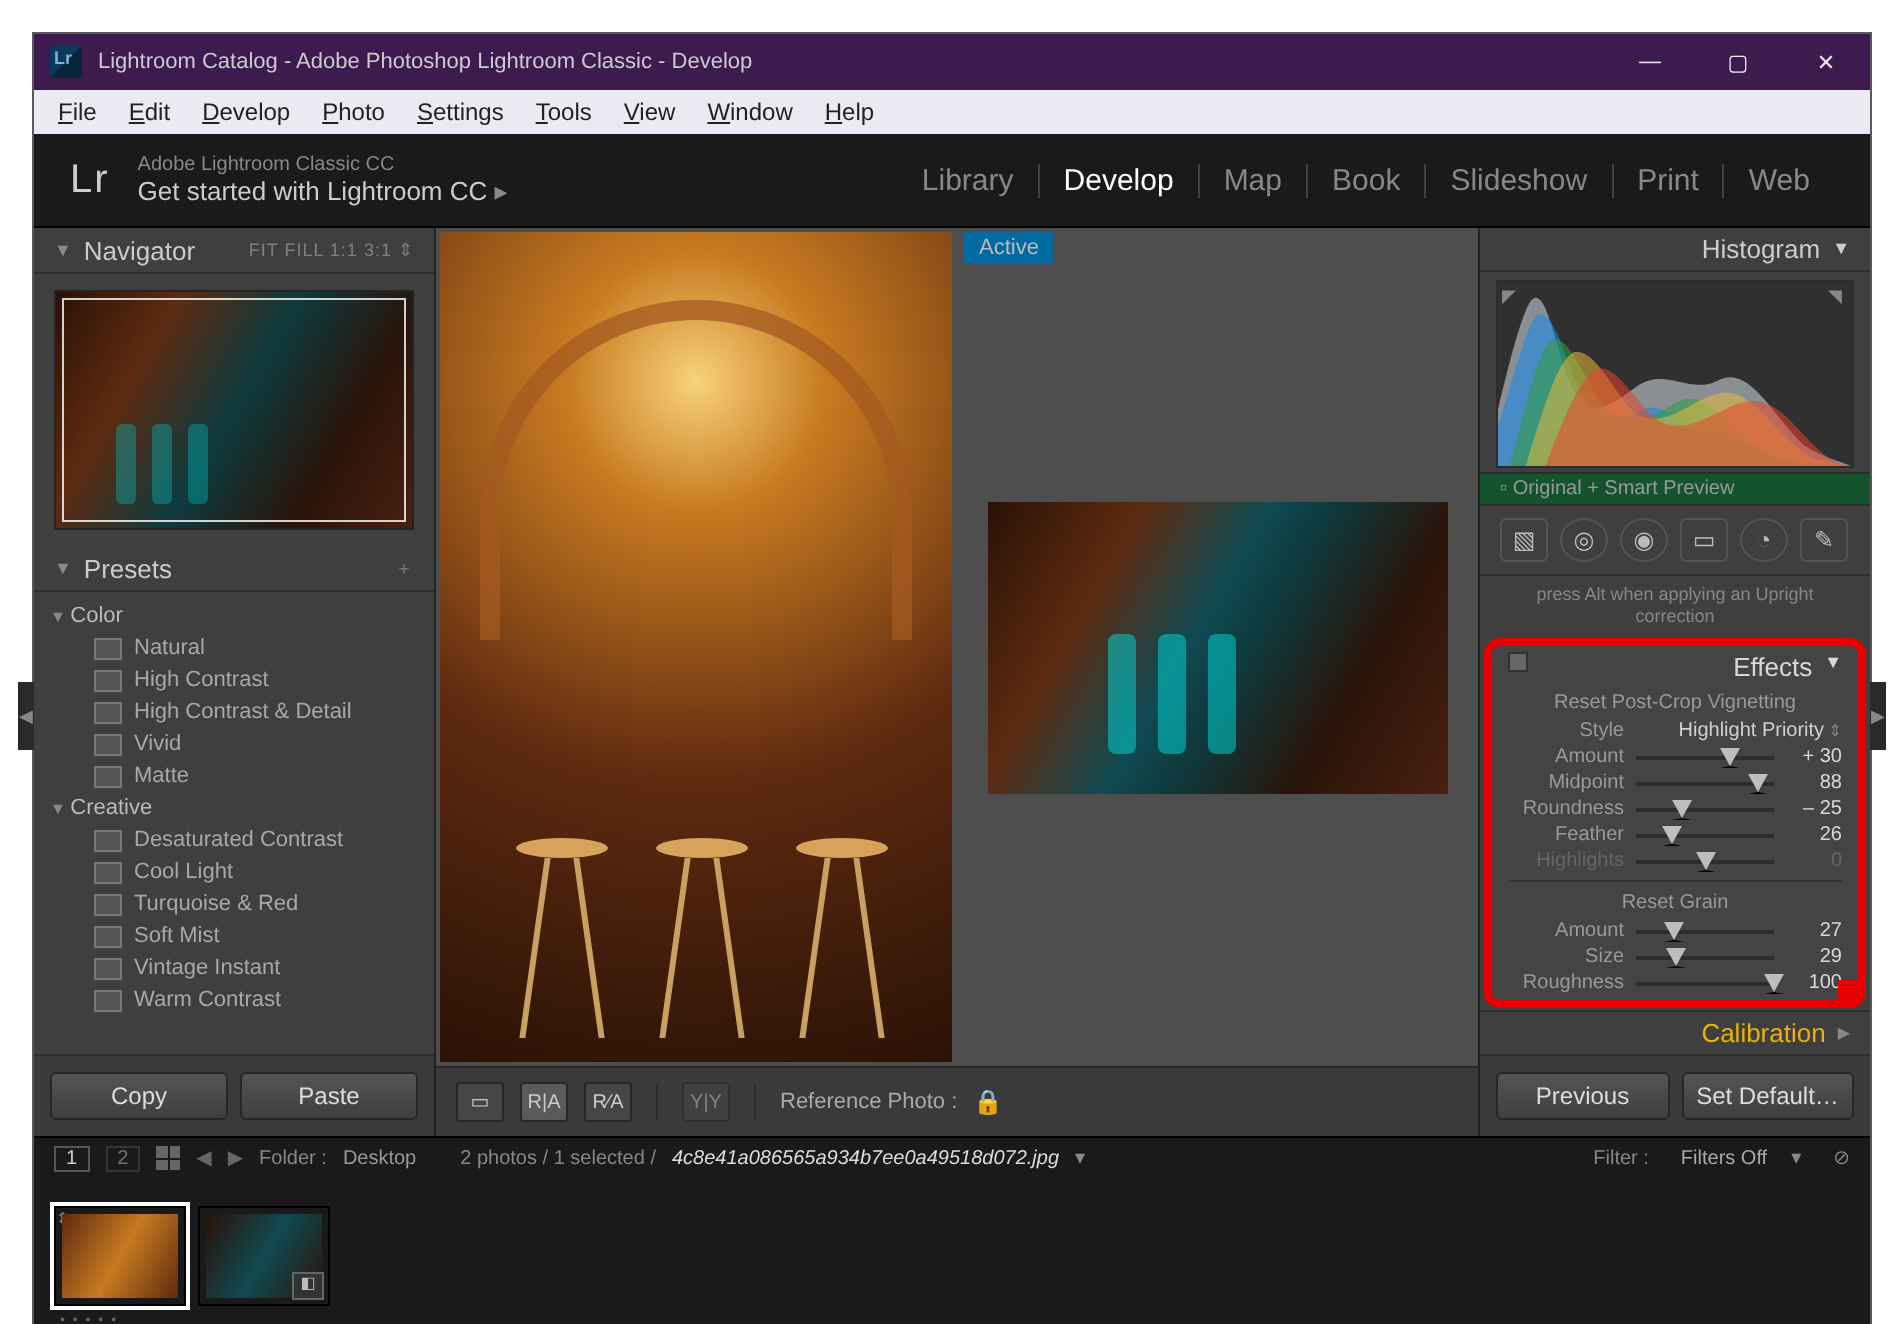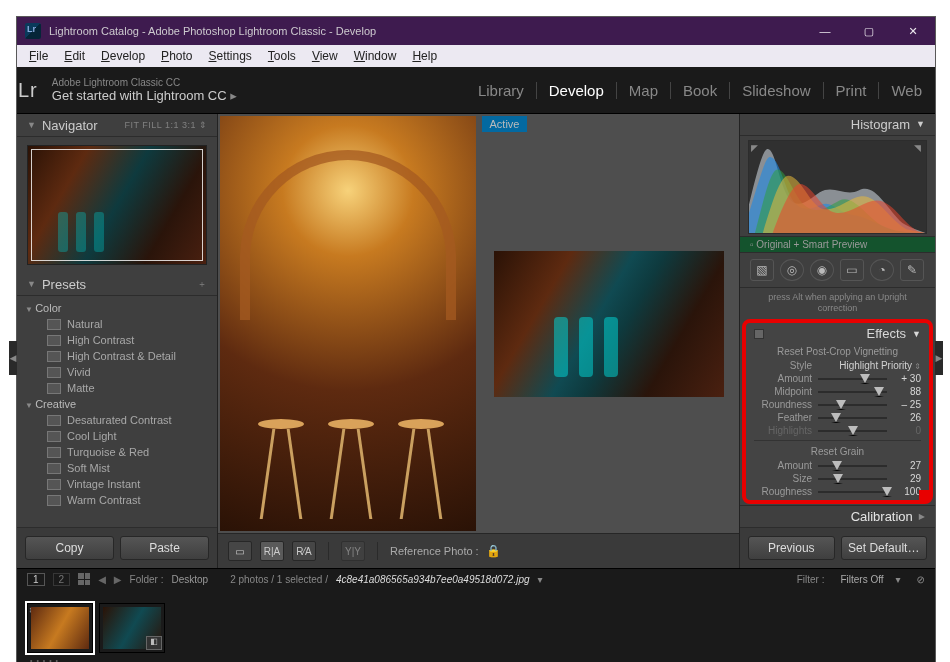--- a/index.html
+++ b/index.html
@@ -8,21 +8,21 @@
 .titlebar{height:28px;background:#3e1b4f;display:flex;align-items:center;color:#ddd;font-size:11px}
 .titlebar .logo{width:16px;height:16px;margin:0 8px;background:linear-gradient(135deg,#0a3a5b 50%,#062538 50%);border-radius:2px;position:relative}
 .titlebar .logo::after{content:"Lr";position:absolute;font-size:9px;color:#8ad;top:1px;left:2px;font-weight:bold}
 .titlebar .caption{flex:1;opacity:.9}
 .titlebar .sys{display:flex;height:100%}
 .titlebar .sys div{width:44px;display:flex;align-items:center;justify-content:center;color:#fff;font-size:11px;opacity:.9}
 .menubar{height:22px;background:#ece9f2;display:flex;align-items:center;padding:0 4px;color:#222}
 .menubar span{padding:2px 8px;font-size:12px}
 .menubar span u{text-decoration:underline}
 
-.lrbar{height:46px;background:#1a1a1a;border-bottom:1px solid #000;display:flex;align-items:center;padding:0 1px}
+.lrbar{height:46px;background:#1a1a1a;border-bottom:1px solid #000;display:flex;align-items:center;padding:0 18px}
 .lrbar .lr{font-size:20px;color:#ccc;font-weight:300;margin-right:14px;letter-spacing:1px}
 .lrbar .intro .small{font-size:10px;color:#888}
 .lrbar .intro .link{font-size:13px;color:#ccc}
 .lrbar .intro .link::after{content:" ▸";color:#888}
 .modules{margin-left:auto;display:flex;gap:0;color:#888;font-size:15px}
 .modules div{padding:0 12px;border-left:1px solid #444}
 .modules div:first-child{border-left:none}
 .modules .active{color:#fff;font-weight:500}
 
 .workspace{display:flex;height:454px;background:#3a3a3a}
@@ -77,37 +77,37 @@
 .histwrap .tl{left:2px}.histwrap .tr{right:2px}
 .histwrap svg{width:100%;height:100%}
 .origline{font-size:10px;color:#9a9a9a;padding:2px 10px;border-top:1px solid #2c2c2c;border-bottom:1px solid #2c2c2c;background:#14532d}
 .toolicons{display:flex;gap:6px;padding:6px 10px;border-bottom:1px solid #2c2c2c}
 .toolicons .ti{width:22px;height:20px;border:1px solid #555;border-radius:3px;display:flex;align-items:center;justify-content:center;color:#bbb;font-size:12px}
 .toolicons .ti.round{border-radius:50%}
 .hint{font-size:9px;color:#888;padding:4px 10px;line-height:11px;text-align:center}
 
 .effects-frame{position:relative;margin:1px 2px 1px 2px;border:4px solid #e80000;border-radius:8px;padding-bottom:2px;background:#444}
 .effects-frame .corner{position:absolute;right:-2px;bottom:-2px;width:12px;height:12px;background:#e80000;border-bottom-right-radius:7px}
-.eff-head{display:flex;align-items:center;padding:3px 8px}
+.eff-head{display:flex;padding:3px 8px}
 .eff-head .sq{width:8px;height:8px;background:#666;border:1px solid #333}
 .eff-head .title{margin-left:auto;color:#d8d8d8;font-size:13px}
 .eff-head .tri{margin-left:6px;font-size:9px;color:#d8d8d8}
 .subhead{text-align:center;font-size:10px;color:#9a9a9a;padding:2px 0}
 .row{display:flex;align-items:center;padding:1px 8px;gap:6px}
 .row .lbl{width:58px;text-align:right;color:#9a9a9a;font-size:10px}
 .row .sl{flex:1;height:8px;position:relative}
 .row .sl .track{position:absolute;top:3px;left:0;right:0;height:2px;background:#2c2c2c}
 .row .sl .thumb{position:absolute;top:-1px;width:0;height:0;border-left:5px solid transparent;border-right:5px solid transparent;border-top:9px solid #bdbdbd;transform:translateX(-5px)}
 .row .val{width:28px;text-align:right;color:#d8d8d8;font-size:10px}
 .row.disabled .lbl,.row.disabled .val{color:#666}
 .divider{height:1px;background:#333;margin:3px 8px}
 .sel{color:#d0d0d0;font-size:10px}
 .sel::after{content:" ⇕";font-size:8px;color:#888}
 
-.calib{display:flex;align-items:center;justify-content:flex-end;padding:3px 10px;color:#e5e5e5;font-size:13px;border-top:1px solid #2c2c2c}
+.calib{display:flex;align-items:center;justify-content:flex-end;padding:3px 10px;color:#eab308;font-size:13px;border-top:1px solid #2c2c2c}
 .calib::after{content:" ▶";font-size:8px;color:#888;margin-left:6px}
 
 .filmbar{height:20px;background:#1a1a1a;border-top:1px solid #000;display:flex;align-items:center;padding:0 10px;color:#888;font-size:10px;gap:8px}
 .filmbar .pg{border:1px solid #555;padding:0 5px;color:#ccc}
 .filmbar .grid{width:12px;height:12px;display:grid;grid-template-columns:1fr 1fr;gap:1px}
 .filmbar .grid i{background:#666}
 .filmbar .arrow{color:#666;font-size:10px}
 .filmbar .path{color:#999}
 .filmbar .file{color:#ddd;font-style:italic}
 .filmbar .filterlbl{margin-left:auto}

